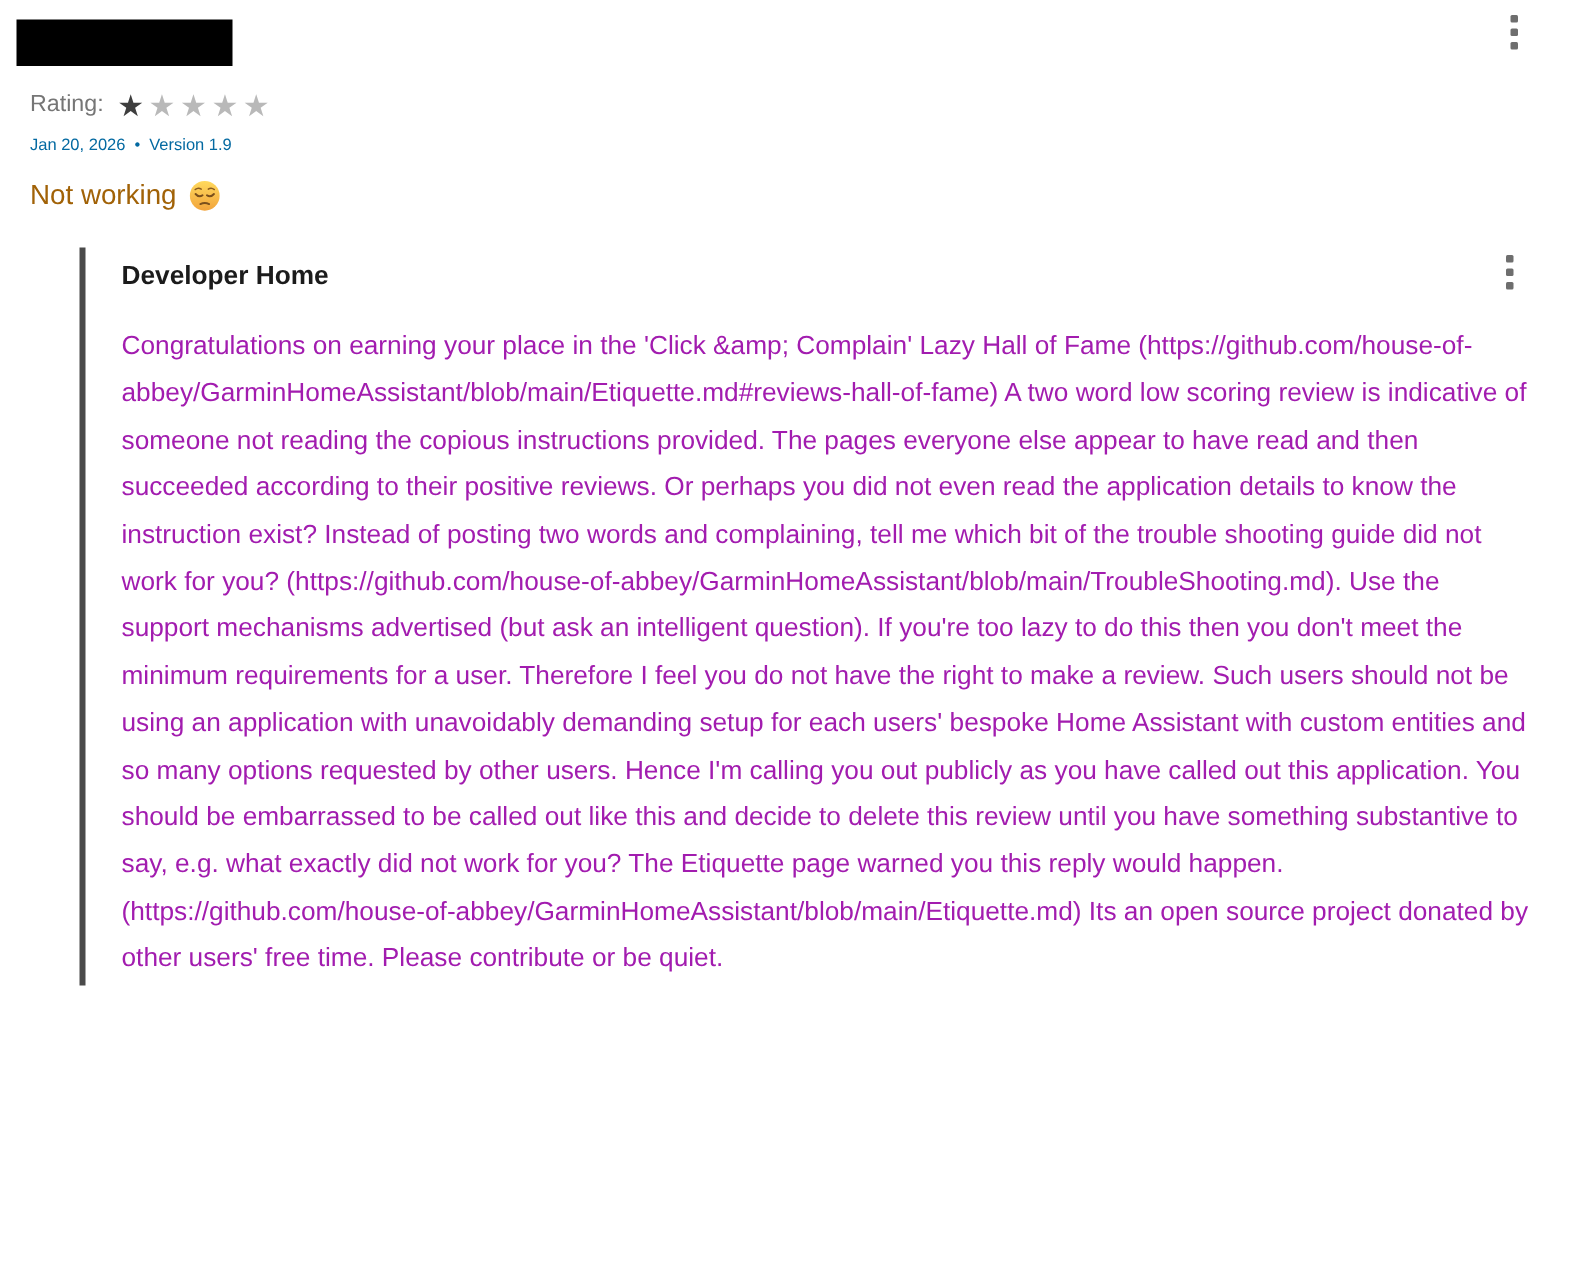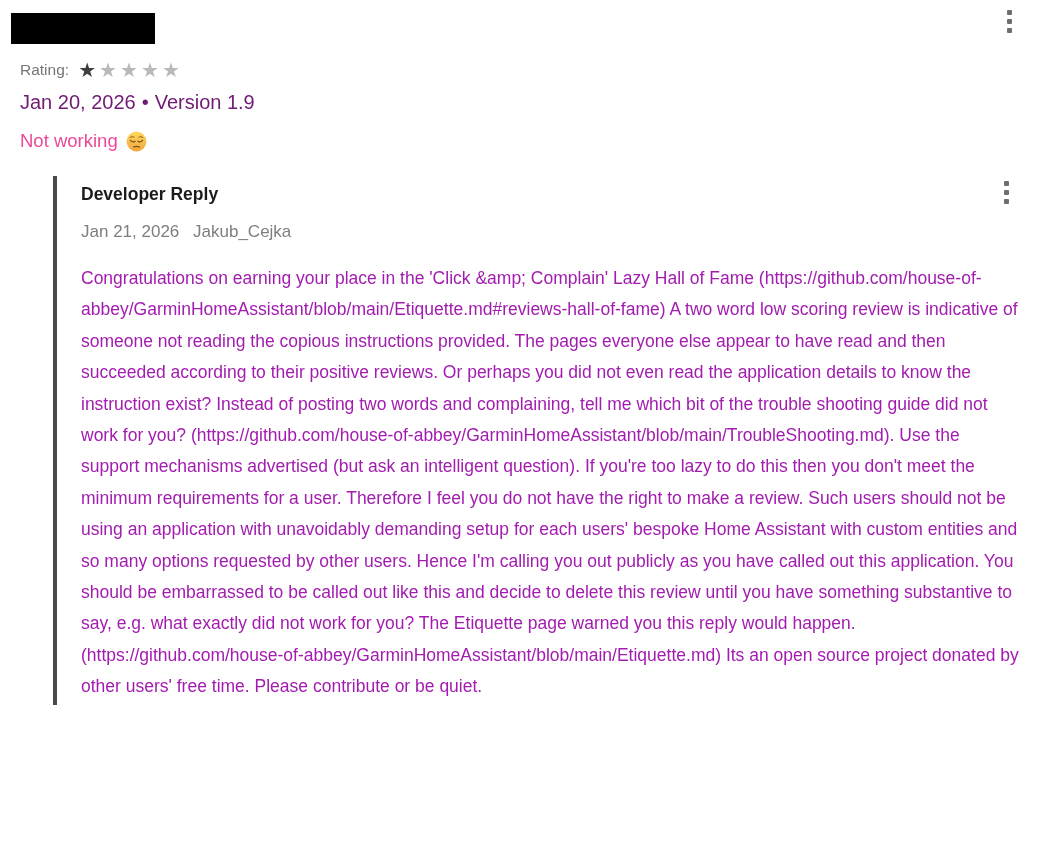--- a/index.html
+++ b/index.html
@@ -20,23 +20,23 @@
   .kebab .dot { width: 5px; height: 5px; background: #6e6e6e; border-radius: 1px; }
   .kebab-review { top: 7px; right: 35px; }
   .kebab-reply { top: 2px; right: 8px; }
 
   .rating-row { margin-top: 16px; display: flex; align-items: center; gap: 9px; }
   .rating-label { font-size: 15.5px; color: #767676; }
   .stars { font-family: "DejaVu Sans", sans-serif; font-size: 20px; letter-spacing: 3px; line-height: 1; }
   .star.filled { color: #3e3e3e; }
   .star.empty { color: #b9b9b9; }
 
-  .meta-row { margin-top: 11px; font-size: 20px; color: #701a75; display: flex; gap: 6px; align-items: flex-start; }
+  .meta-row { margin-top: 11px; font-size: 11px; color: #0369a1; display: flex; gap: 6px; align-items: flex-start; }
 
-  .review-title { margin-top: 16px; font-size: 18.5px; color: #ec4899; display: flex; align-items: center; gap: 8px; }
+  .review-title { margin-top: 16px; font-size: 18.5px; color: #a16207; display: flex; align-items: center; gap: 8px; }
   .emoji { display: inline-block; width: 21px; height: 21px; }
 
   .dev-reply {
     position: relative; margin-left: 33px; margin-top: 24px;
     border-left: 4px solid #4a4a4a; padding: 8px 0 2px 24px;
   }
   .dev-heading { font-size: 17.5px; font-weight: 700; color: #1b1b1b; line-height: 21px; }
   .dev-meta { margin-top: 17px; font-size: 17px; color: #7e7e7e; }
   .dev-meta .author { margin-left: 9px; }
   .dev-body {
@@ -85,21 +85,17 @@
       <path d="M13 27.5 q5 -2.5 10 0" stroke="#7a4f1c" stroke-width="2.2" fill="none" stroke-linecap="round"></path>
     </svg>
   </div>
 
   <div class="dev-reply">
     <div class="kebab kebab-reply">
       <span class="dot"></span>
       <span class="dot"></span>
       <span class="dot"></span>
     </div>
-    <div class="dev-heading">Developer Reply</div>
-    <div class="dev-meta">
-      <span>Jan 21, 2026</span>
-      <span class="author">Jakub_Cejka</span>
-    </div>
+    <div class="dev-heading">Developer Home</div>
     <p class="dev-body">Congratulations on earning your place in the 'Click &amp;amp; Complain' Lazy Hall of Fame (https://github.com/house-of-abbey/GarminHomeAssistant/blob/main/Etiquette.md#reviews-hall-of-fame) A two word low scoring review is indicative of someone not reading the copious instructions provided. The pages everyone else appear to have read and then succeeded according to their positive reviews. Or perhaps you did not even read the application details to know the instruction exist? Instead of posting two words and complaining, tell me which bit of the trouble shooting guide did not work for you? (https://github.com/house-of-abbey/GarminHomeAssistant/blob/main/TroubleShooting.md). Use the support mechanisms advertised (but ask an intelligent question). If you're too lazy to do this then you don't meet the minimum requirements for a user. Therefore I feel you do not have the right to make a review. Such users should not be using an application with unavoidably demanding setup for each users' bespoke Home Assistant with custom entities and so many options requested by other users. Hence I'm calling you out publicly as you have called out this application. You should be embarrassed to be called out like this and decide to delete this review until you have something substantive to say, e.g. what exactly did not work for you? The Etiquette page warned you this reply would happen. (https://github.com/house-of-abbey/GarminHomeAssistant/blob/main/Etiquette.md) Its an open source project donated by other users' free time. Please contribute or be quiet.</p>
   </div>
 
 </div>
 
 </body></html>

